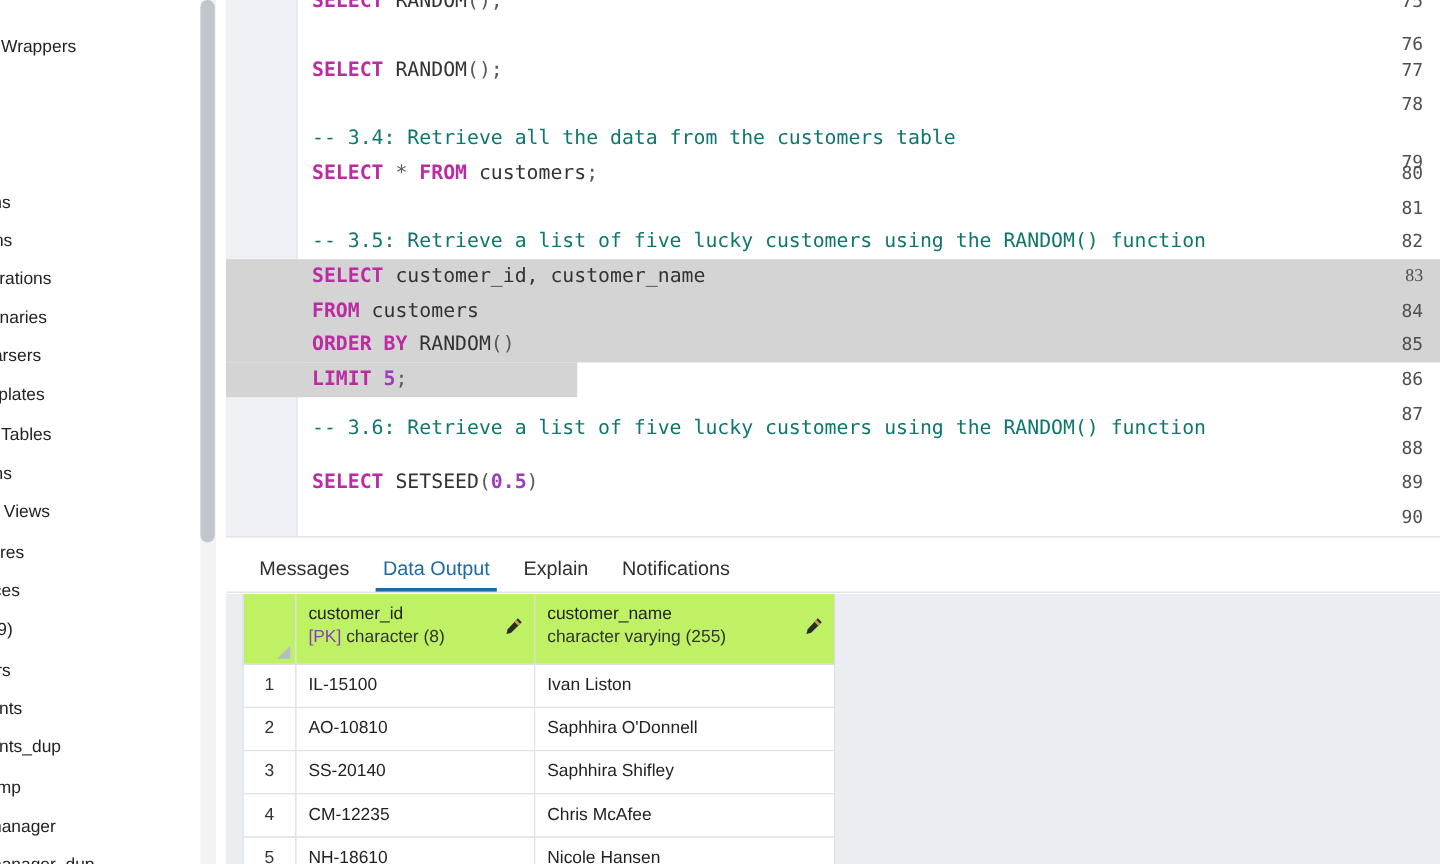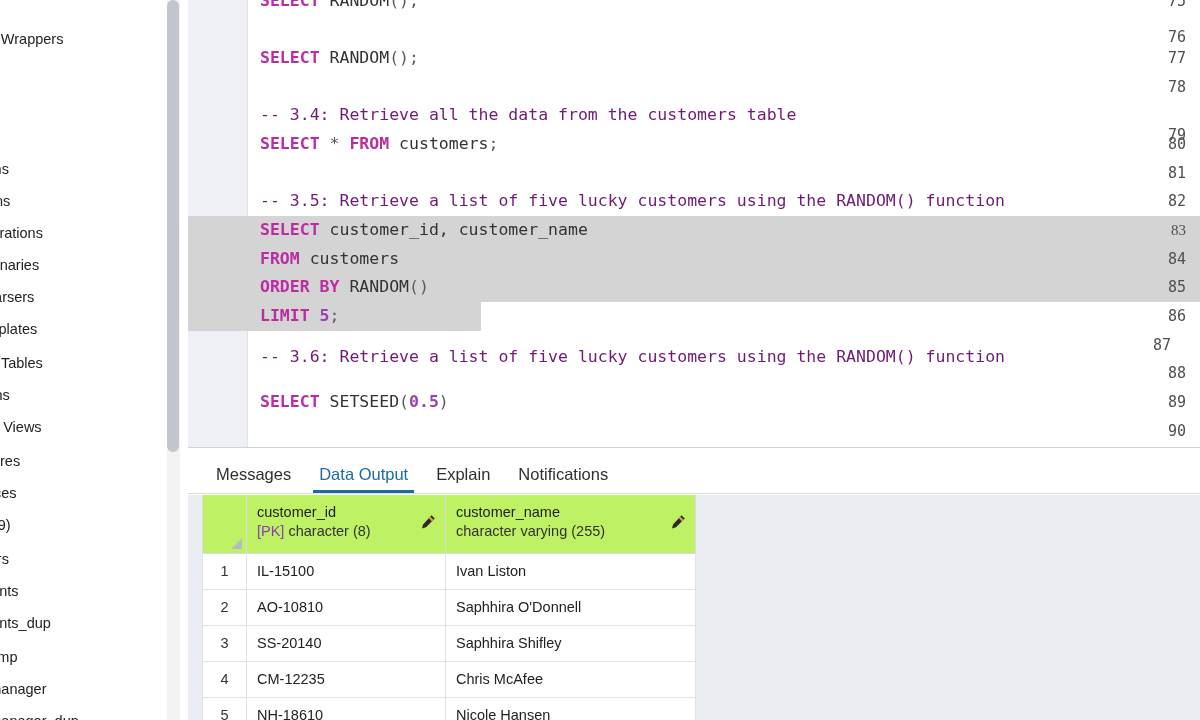--- a/index.html
+++ b/index.html
@@ -103,21 +103,21 @@
     color: #333333;
     letter-spacing: 0px;
   }
   .sel-band {
     position: absolute;
     left: 60px;
     height: 28.6px;
     background: #d4d4d4;
   }
   .kw  { color: #bb2ca2; font-weight: bold; }
-  .cm  { color: #701a75; text-align: right; }
+  .cm  { color: #0f766e; text-align: right; }
   .num { color: #9a3fb5; font-weight: bold; }
   .pun { color: #5a5a5a; }
   .id  { color: #333333; }
 
   
   #output {
     position: absolute;
     left: 0; top: 447px;
     width: 1012px; height: 273px;
     background: #ffffff;
@@ -290,21 +290,21 @@
           <div class="ln" style="top: 44px;">77</div>
           <div class="ln" style="top: 73px;">78</div>
           <div class="ln" style="top: 101px; margin-top: 20px;">79</div>
           <div class="ln" style="top: 130px;">80</div>
           <div class="ln" style="top: 159px;">81</div>
           <div class="ln" style="top: 187px;">82</div>
           <div class="ln" style="top: 216px; font-family: Liberation Serif, serif;">83</div>
           <div class="ln" style="top: 245px;">84</div>
           <div class="ln" style="top: 273px;">85</div>
           <div class="ln" style="top: 302px;">86</div>
-          <div class="ln" style="top: 331px; text-align: center;">87</div>
+          <div class="ln" style="top: 331px;">87</div>
           <div class="ln" style="top: 359px;">88</div>
           <div class="ln" style="top: 388px; text-align: right;">89</div>
           <div class="ln" style="top: 417px;">90</div>
         </div>
     </div>
 
     <div id="output">
       <div id="tabs">
           <div class="tab">Messages</div>
           <div class="tab active">Data Output</div>

